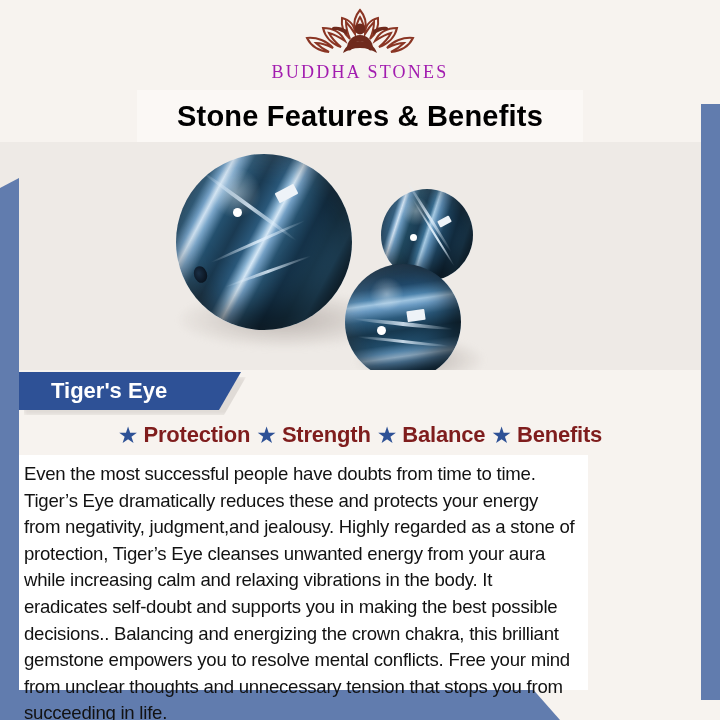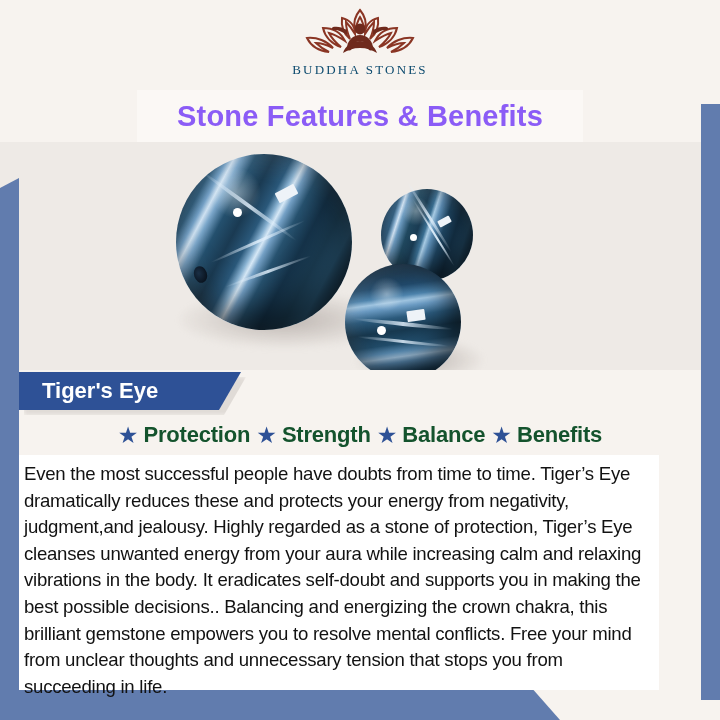--- a/index.html
+++ b/index.html
@@ -38,42 +38,42 @@
     width: 720px;
     text-align: center;
   }
   .lotus {
     display: block;
     margin: 0 auto;
   }
   .brand-name {
     margin-top: -2px;
     font-family: "Liberation Serif", serif;
-    font-size: 13px;
+    font-size: 18px;
     letter-spacing: 2.2px;
-    color: #0c4a6e;
+    color: #a21caf;
   }
 
   
   .title-banner {
     position: absolute;
     left: 137px;
     top: 90px;
     width: 446px;
     height: 52px;
     background: #fbf8f5;
     display: flex;
     align-items: center;
     justify-content: center;
   }
   .title-text {
     font-family: "Liberation Sans", sans-serif;
     font-weight: bold;
     font-size: 29px;
-    color: #8b5cf6;
+    color: #000000;
     letter-spacing: 0.2px;
     white-space: nowrap;
   }
 
   
   .photo-panel {
     position: absolute;
     left: 0;
     top: 142px;
     width: 720px;
@@ -211,21 +211,21 @@
     width: 222px;
     height: 38px;
     background: rgba(120,112,108,0.18);
     clip-path: polygon(0 0, 222px 0, 200px 38px, 0 38px);
     filter: blur(2px);
   }
   .name-text {
     color: #ffffff;
     font-size: 22px;
     font-weight: bold;
-    padding-left: 23px;
+    padding-left: 32px;
     white-space: nowrap;
   }
 
   
   .benefits {
     position: absolute;
     left: 0;
     top: 418px;
     width: 720px;
     height: 34px;
@@ -240,32 +240,32 @@
     gap: 5px;
     white-space: nowrap;
   }
   .star-icon {
     color: #2e5196;
     font-size: 23px;
     line-height: 1;
     display: inline-block;
   }
   .benefit-label {
-    color: #14532d;
+    color: #7f1d1d;
     font-size: 22px;
     font-weight: bold;
     letter-spacing: -0.2px;
   }
 
   
   .desc-panel {
     position: absolute;
     left: 19px;
     top: 455px;
-    width: 640px;
+    width: 569px;
     height: 235px;
     background: #ffffff;
     padding: 6px 10px 0 5px;
     box-sizing: border-box;
   }
   .desc-text {
     font-family: "Liberation Sans", sans-serif;
     font-size: 18.6px;
     line-height: 26.6px;
     color: #121212;

